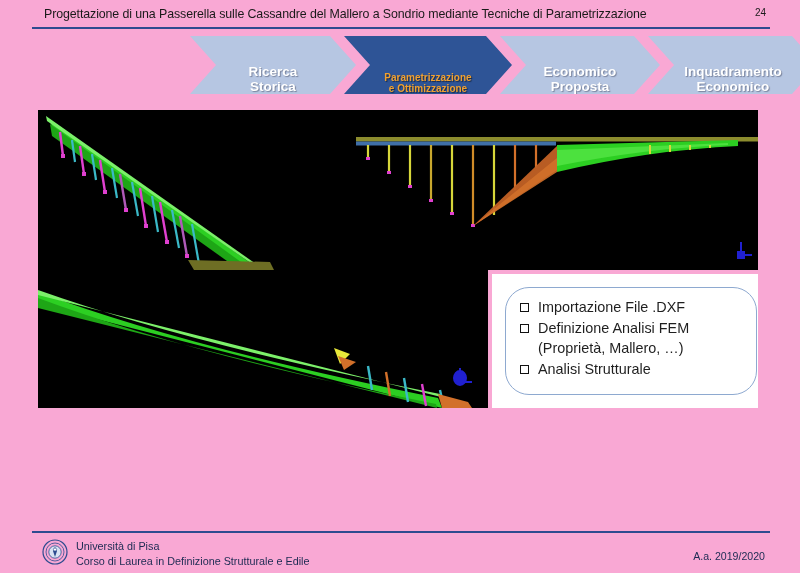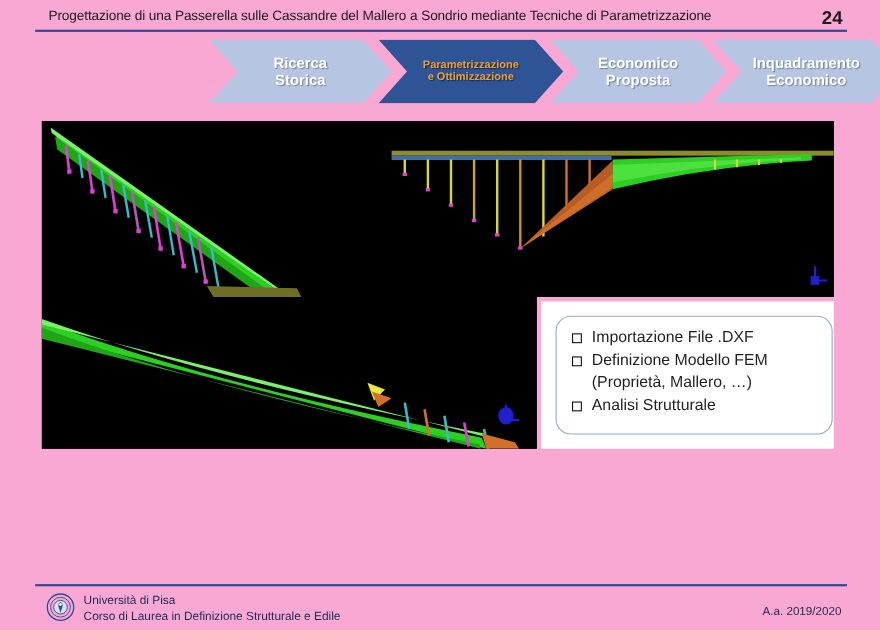--- a/index.html
+++ b/index.html
@@ -13,21 +13,21 @@
 
   
   .header-title {
     position: absolute; left: 44px; top: 7px;
     width: 690px;
     font-size: 12.4px; color: #1a1a1a; letter-spacing: -0.1px;
     white-space: nowrap;
   }
   .page-number {
     position: absolute; right: 34px; top: 7px;
-    font-size: 17px; font-weight: bold; color: #1a1a1a;
+    font-size: 10px; font-weight: normal; color: #1a1a1a;
   }
   .title-rule {
     position: absolute; left: 32px; top: 27px;
     width: 738px; height: 2px; background: #2e4b8f;
   }
 
   
   .chev-nav { position: absolute; left: 42px; top: 36px; width: 712px; height: 58px; }
   .chev {
     position: absolute; top: 0; height: 58px;
@@ -44,20 +44,21 @@
     text-shadow: 1px 1px 1px rgba(110,120,145,0.85);
   }
   .chev.active .lbl {
     color: #f0a030; font-size: 10px;
     text-shadow: 1px 1px 1px rgba(0,0,0,0.5);
   }
   .sh-normal { background: #b6c6e2; }
   .sh-active { background: #2e5496; }
   .cshape {
     clip-path: polygon(0 0, calc(100% - 26px) 0, 100% 50%, calc(100% - 26px) 100%, 0 100%, 26px 50%);
+    align-items: flex-end;
   }
   .cshape-first {
     clip-path: polygon(0 0, calc(100% - 26px) 0, 100% 50%, calc(100% - 26px) 100%, 0 100%);
   }
 
   
   .viewport {
     position: absolute; left: 38px; top: 110px;
     width: 720px; height: 160px; background: #000;
   }
@@ -68,21 +69,21 @@
   .fem-svg { position: absolute; left: 0; top: 0; }
 
   
   .callout-bg {
     position: absolute; left: 492px; top: 274px;
     width: 266px; height: 134px; background: #ffffff;
   }
   .callout {
     position: absolute; left: 505px; top: 287px;
     width: 252px; height: 108px;
-    border: 1.2px solid #8ea9d0; border-radius: 14px;
+    border: 1.2px solid #8ea9d0; border-radius: 24px;
     background: #ffffff;
     padding: 9px 10px 0 14px;
   }
   .bullet-row {
     display: flex; align-items: flex-start;
     font-size: 14.4px; color: #1f1f1f; line-height: 1.44;
   }
   .bullet-box {
     flex: 0 0 auto; width: 9px; height: 9px;
     border: 1.7px solid #111; background: #fff;
@@ -270,21 +271,21 @@
   </div>
 
   <div class="callout-bg"></div>
   <div class="callout">
     <div class="bullet-row">
       <span class="bullet-box"></span>
       <span>Importazione File .DXF</span>
     </div>
     <div class="bullet-row">
       <span class="bullet-box"></span>
-      <span>Definizione Modello FEM</span>
+      <span>Definizione Analisi FEM</span>
     </div>
     <div class="bullet-cont">(Proprietà, Mallero, …)</div>
     <div class="bullet-row">
       <span class="bullet-box"></span>
       <span>Analisi Strutturale</span>
     </div>
   </div>
 
   <div class="flow">
 

